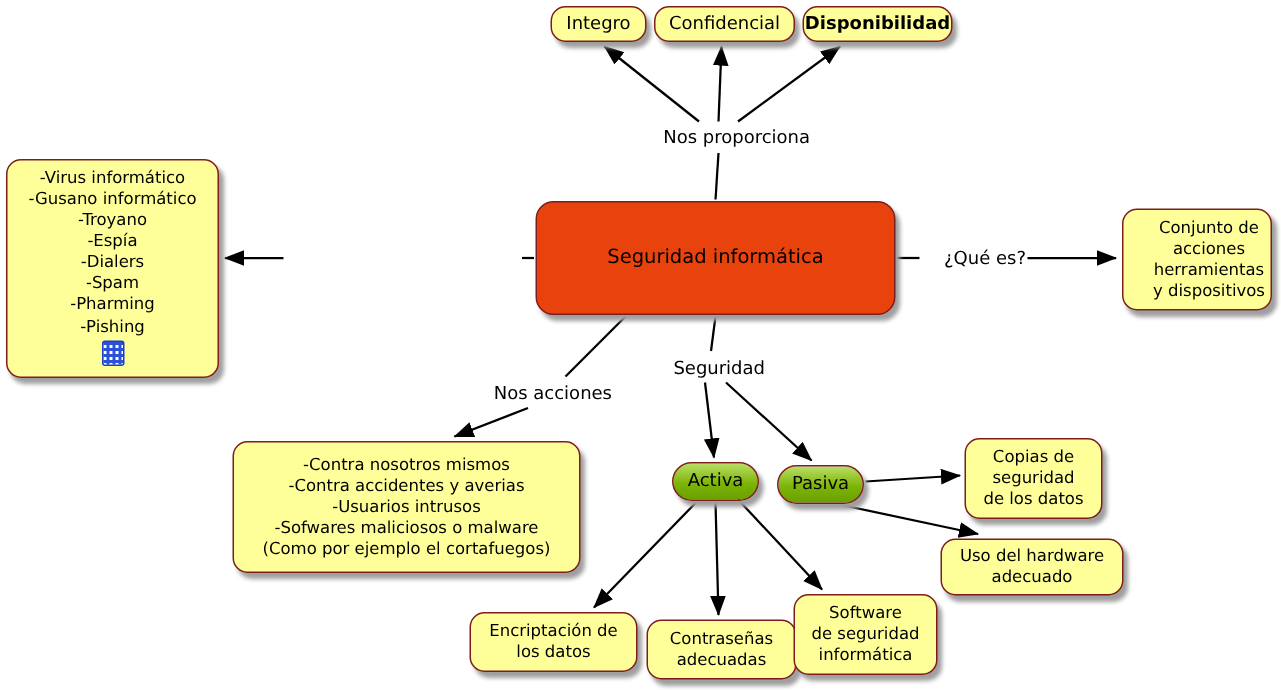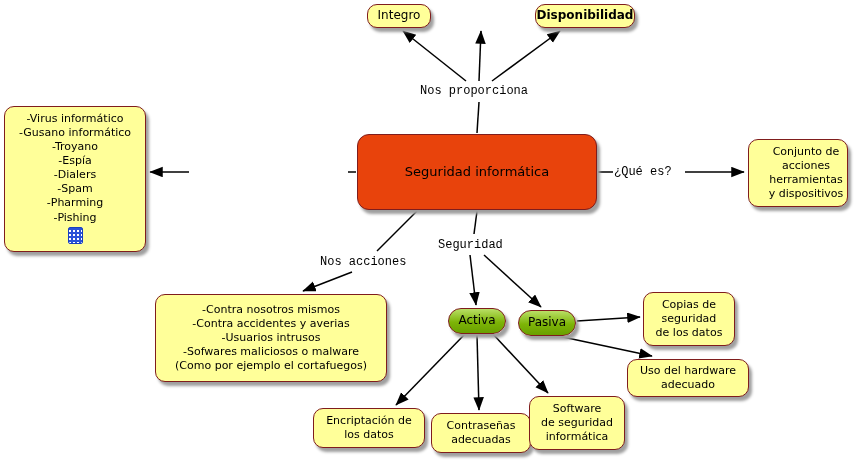--- a/index.html
+++ b/index.html
@@ -17,22 +17,22 @@
   .center-node{
     background:var(--center-fill,#E8430C);
     font-size:13px;border-radius:12px;
   }
   .state{
     background:linear-gradient(180deg,#b9df66 0%,var(--state-fill,#7db407) 55%,#69a000 100%);
     border-radius:13px;font-size:12px;
   }
   .threats{flex-direction:column;justify-content:flex-start;padding-top:5px;}
   .link-label{
-    position:absolute;z-index:1;text-align:left;font-size:12px;line-height:18px;
-    background:#fff;white-space:nowrap;font-family:Liberation Mono, monospace;
+    position:absolute;z-index:1;text-align:right;font-size:12px;line-height:18px;
+    background:#fff;white-space:nowrap;
   }
   .resource-icon{
     display:inline-block;width:13px;height:15px;margin-top:2px;
     border:1px solid #1a3fbf;background:#fff;border-radius:2px;
     background-image:linear-gradient(#2a52d8 2px,transparent 2px),
                      linear-gradient(90deg,#2a52d8 2px,transparent 2px);
     background-size:4px 4px;background-position:2px 4px;
     cursor:pointer;
   }
 </style>
@@ -63,20 +63,21 @@
       <line x1="352" y1="272" x2="303" y2="291" marker-end="url(#arrow)"></line>
       <line x1="464" y1="335" x2="396" y2="405" marker-end="url(#arrow)"></line>
       <line x1="477" y1="335" x2="479" y2="410" marker-end="url(#arrow)"></line>
       <line x1="492" y1="333" x2="548" y2="393" marker-end="url(#arrow)"></line>
       <line x1="577" y1="321" x2="640" y2="317" marker-end="url(#arrow)"></line>
       <line x1="558" y1="336" x2="652" y2="356" marker-end="url(#arrow)"></line>
     </g>
   </svg>
 
   <div class="node" style="left:367px;top:4px;width:64px;height:24px;">Integro</div>
+  <div class="node" style="left:436px;top:4px;width:94px;height:24px;">Confidencial</div>
   <div class="node" style="left:535px;top:4px;width:100px;height:24px;font-weight:bold;">Disponibilidad</div>
 
   <div class="link-label" style="left:420px;top:82px;width:120px;">Nos proporciona</div>
   <div class="link-label" style="left:614px;top:163px;width:70px;">¿Qué es?</div>
   <div class="link-label" style="left:438px;top:236px;width:72px;">Seguridad</div>
   <div class="link-label" style="left:320px;top:253px;width:88px;">Nos acciones</div>
 
   <div class="node center-node" style="left:357px;top:134px;width:240px;height:76px;">Seguridad informática</div>
 
   <div class="node small threats" style="left:4px;top:106px;width:142px;height:146px;">

